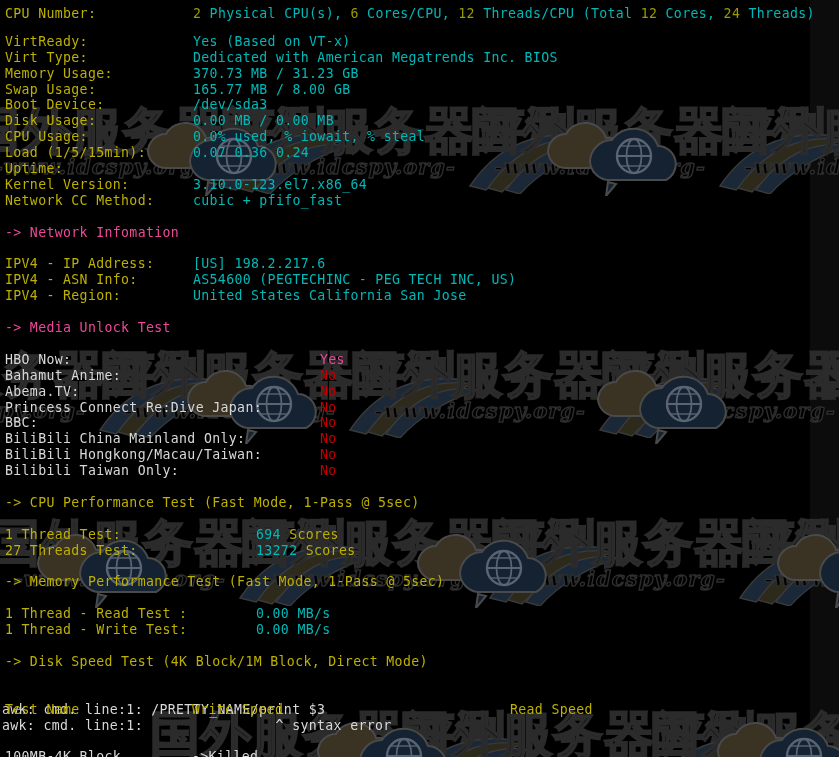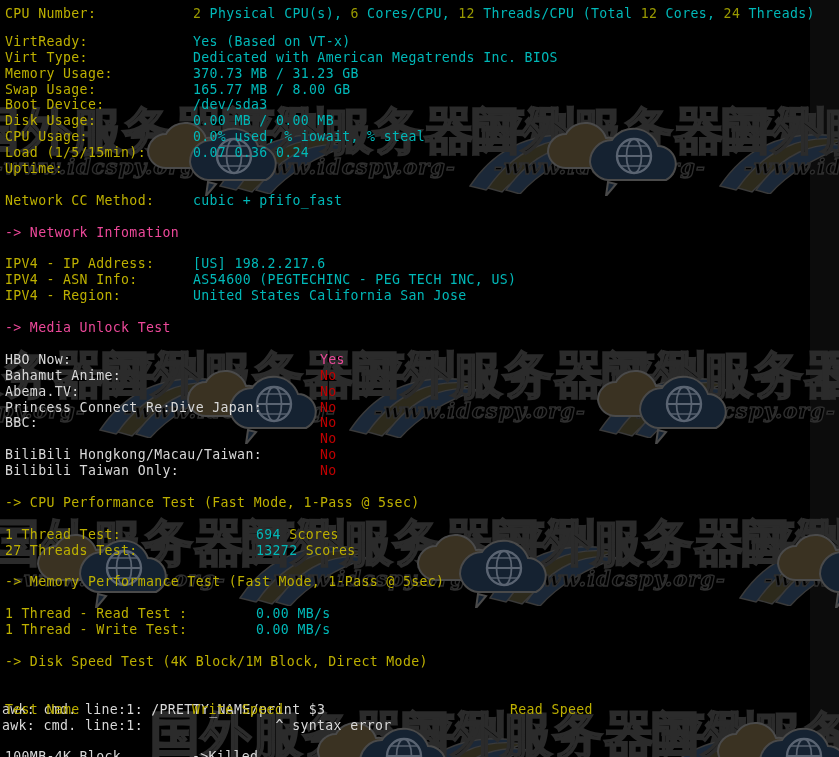--- a/index.html
+++ b/index.html
@@ -378,20 +378,24 @@
         <span class="col-label c-yellow">CPU Usage:</span>
         <span class="col-val c-cyan">0.0% used, % iowait, % steal</span>
       </div>
       <div class="row" style="top: 145.1px;">
         <span class="col-label c-yellow">Load (1/5/15min):</span>
         <span class="col-val c-cyan">0.07 0.36 0.24</span>
       </div>
       <div class="row" style="top: 161px;">
         <span class="col-label c-yellow">Uptime:</span>
       </div>
+      <div class="row" style="top: 176.9px;">
+        <span class="col-label c-yellow">Kernel Version:</span>
+        <span class="col-val c-cyan">3.10.0-123.el7.x86_64</span>
+      </div>
       <div class="row" style="top: 192.8px;">
         <span class="col-label c-yellow">Network CC Method:</span>
         <span class="col-val c-cyan">cubic + pfifo_fast</span>
       </div>
       <div class="row" style="top: 224.6px;">
         <span class="col-label c-green">-&gt; Network Infomation</span>
       </div>
       <div class="row" style="top: 256.4px;">
         <span class="col-label c-yellow">IPV4 - IP Address:</span>
         <span class="col-val c-cyan">[US] 198.2.217.6</span>
@@ -421,20 +425,21 @@
       </div>
       <div class="row" style="top: 399.5px;">
         <span class="col-label c-white">Princess Connect Re:Dive Japan:</span>
         <span class="col-val2 c-red">No</span>
       </div>
       <div class="row" style="top: 415.4px;">
         <span class="col-label c-white">BBC:</span>
         <span class="col-val2 c-red">No</span>
       </div>
       <div class="row" style="top: 431.3px;">
+        <span class="col-label c-white">BiliBili China Mainland Only:</span>
         <span class="col-val2 c-red">No</span>
       </div>
       <div class="row" style="top: 447.2px;">
         <span class="col-label c-white">BiliBili Hongkong/Macau/Taiwan:</span>
         <span class="col-val2 c-red">No</span>
       </div>
       <div class="row" style="top: 463.1px;">
         <span class="col-label c-white">Bilibili Taiwan Only:</span>
         <span class="col-val2 c-red">No</span>
       </div>

